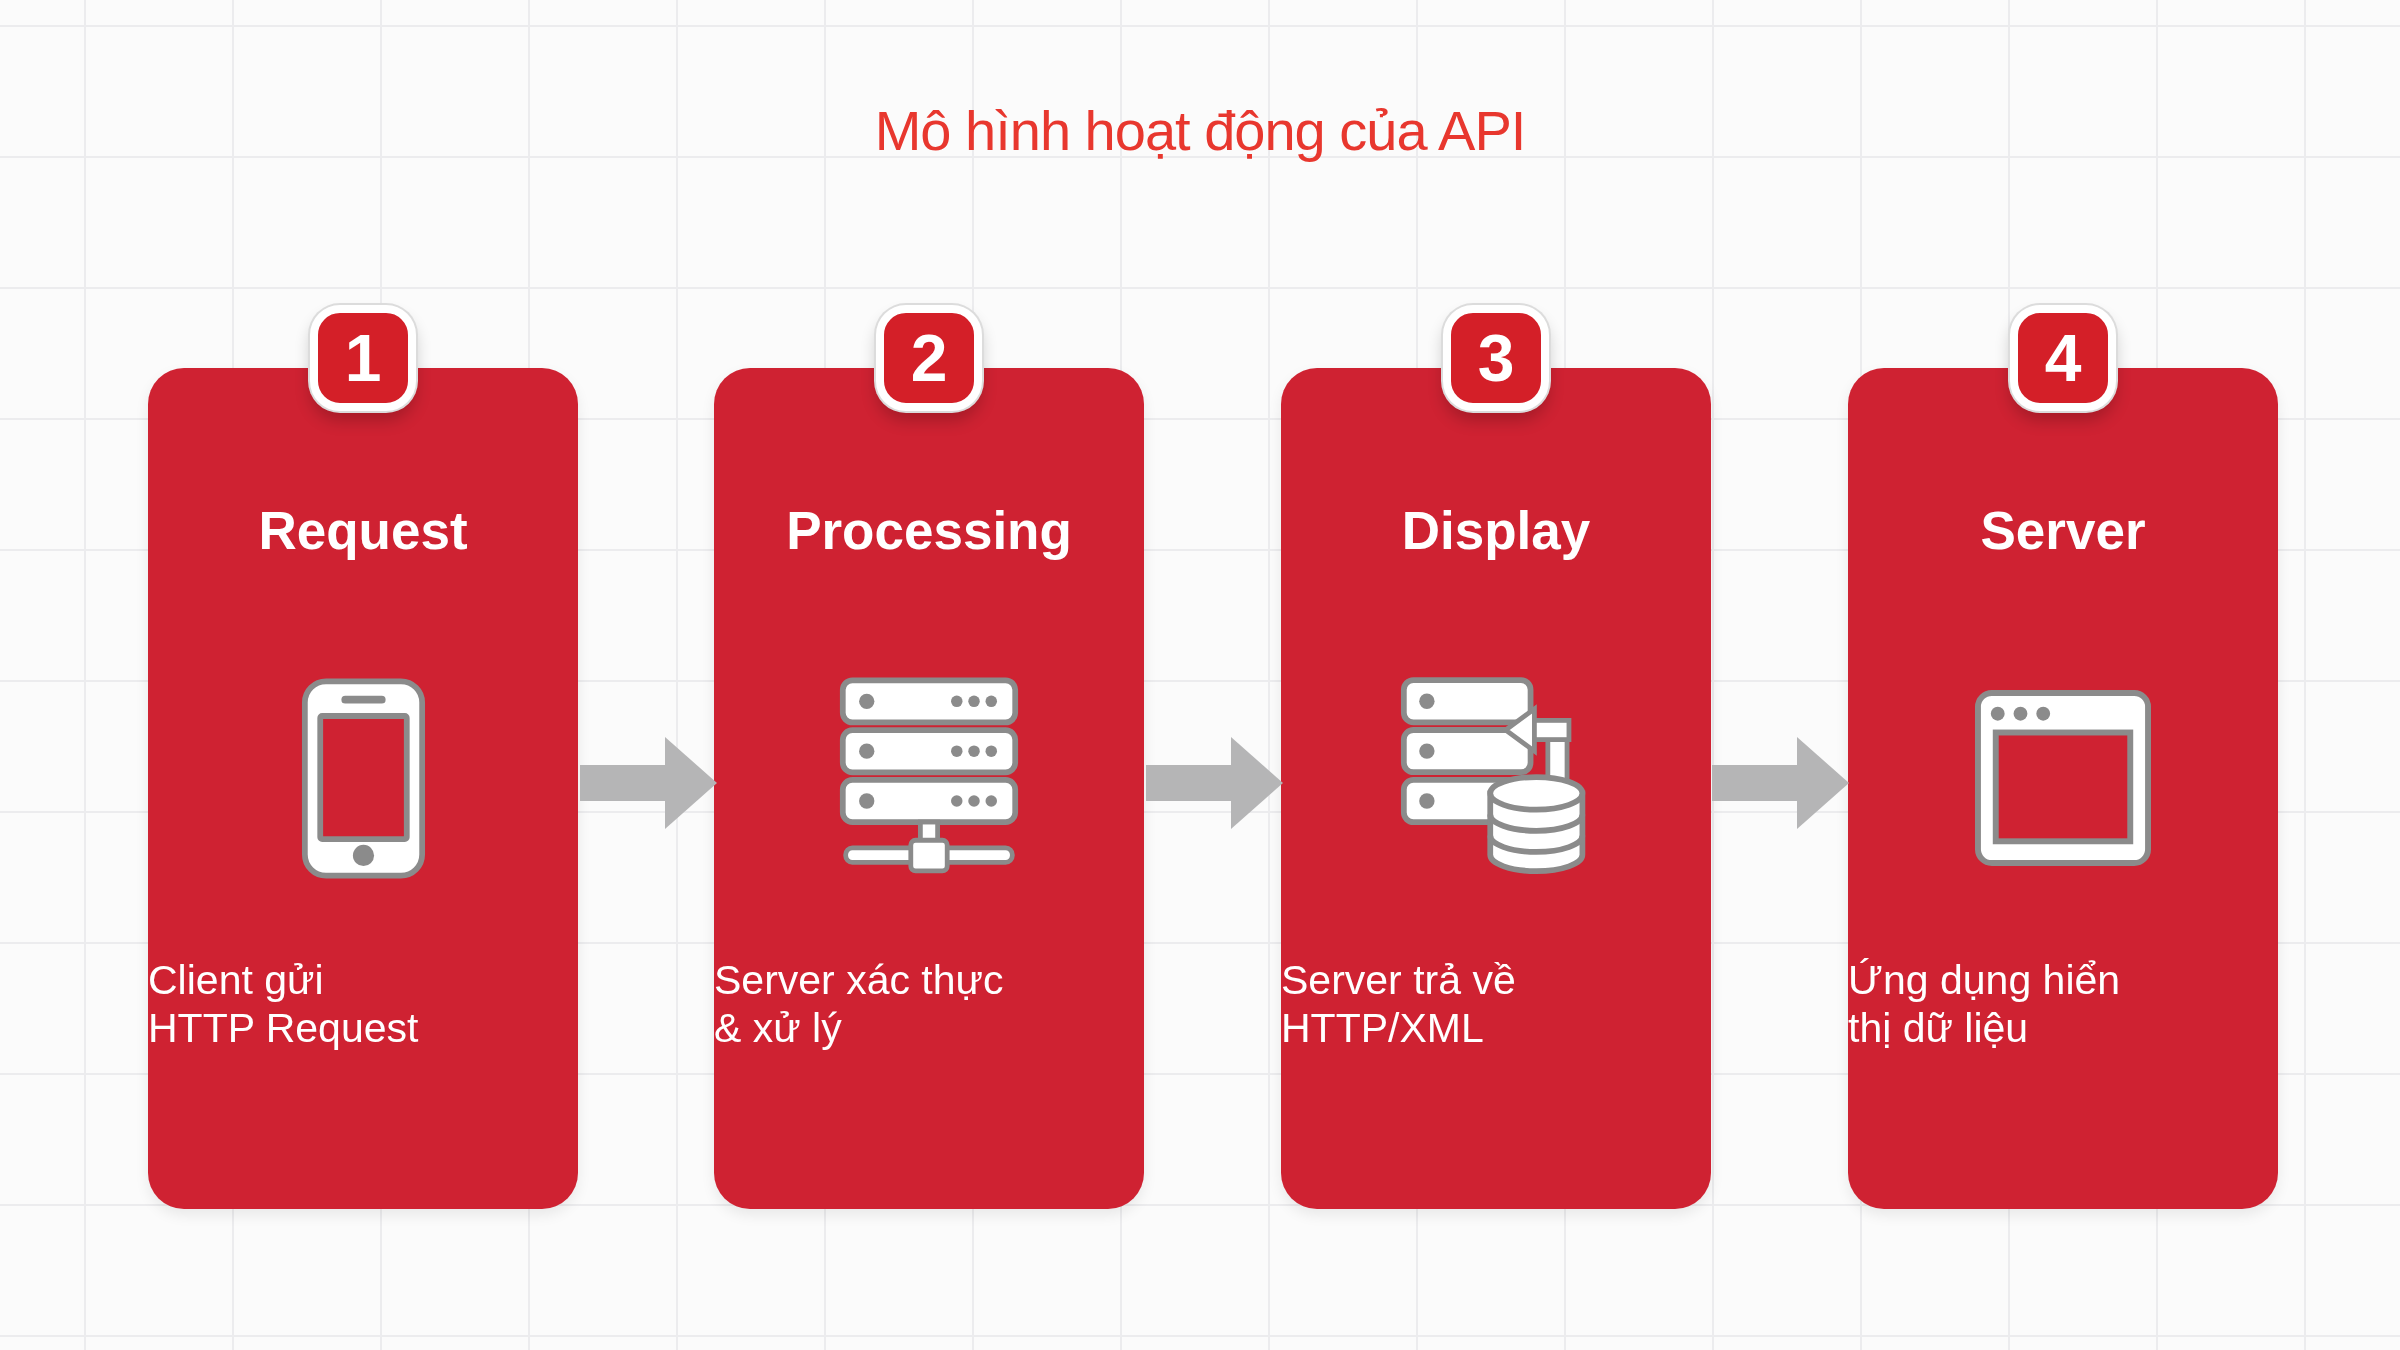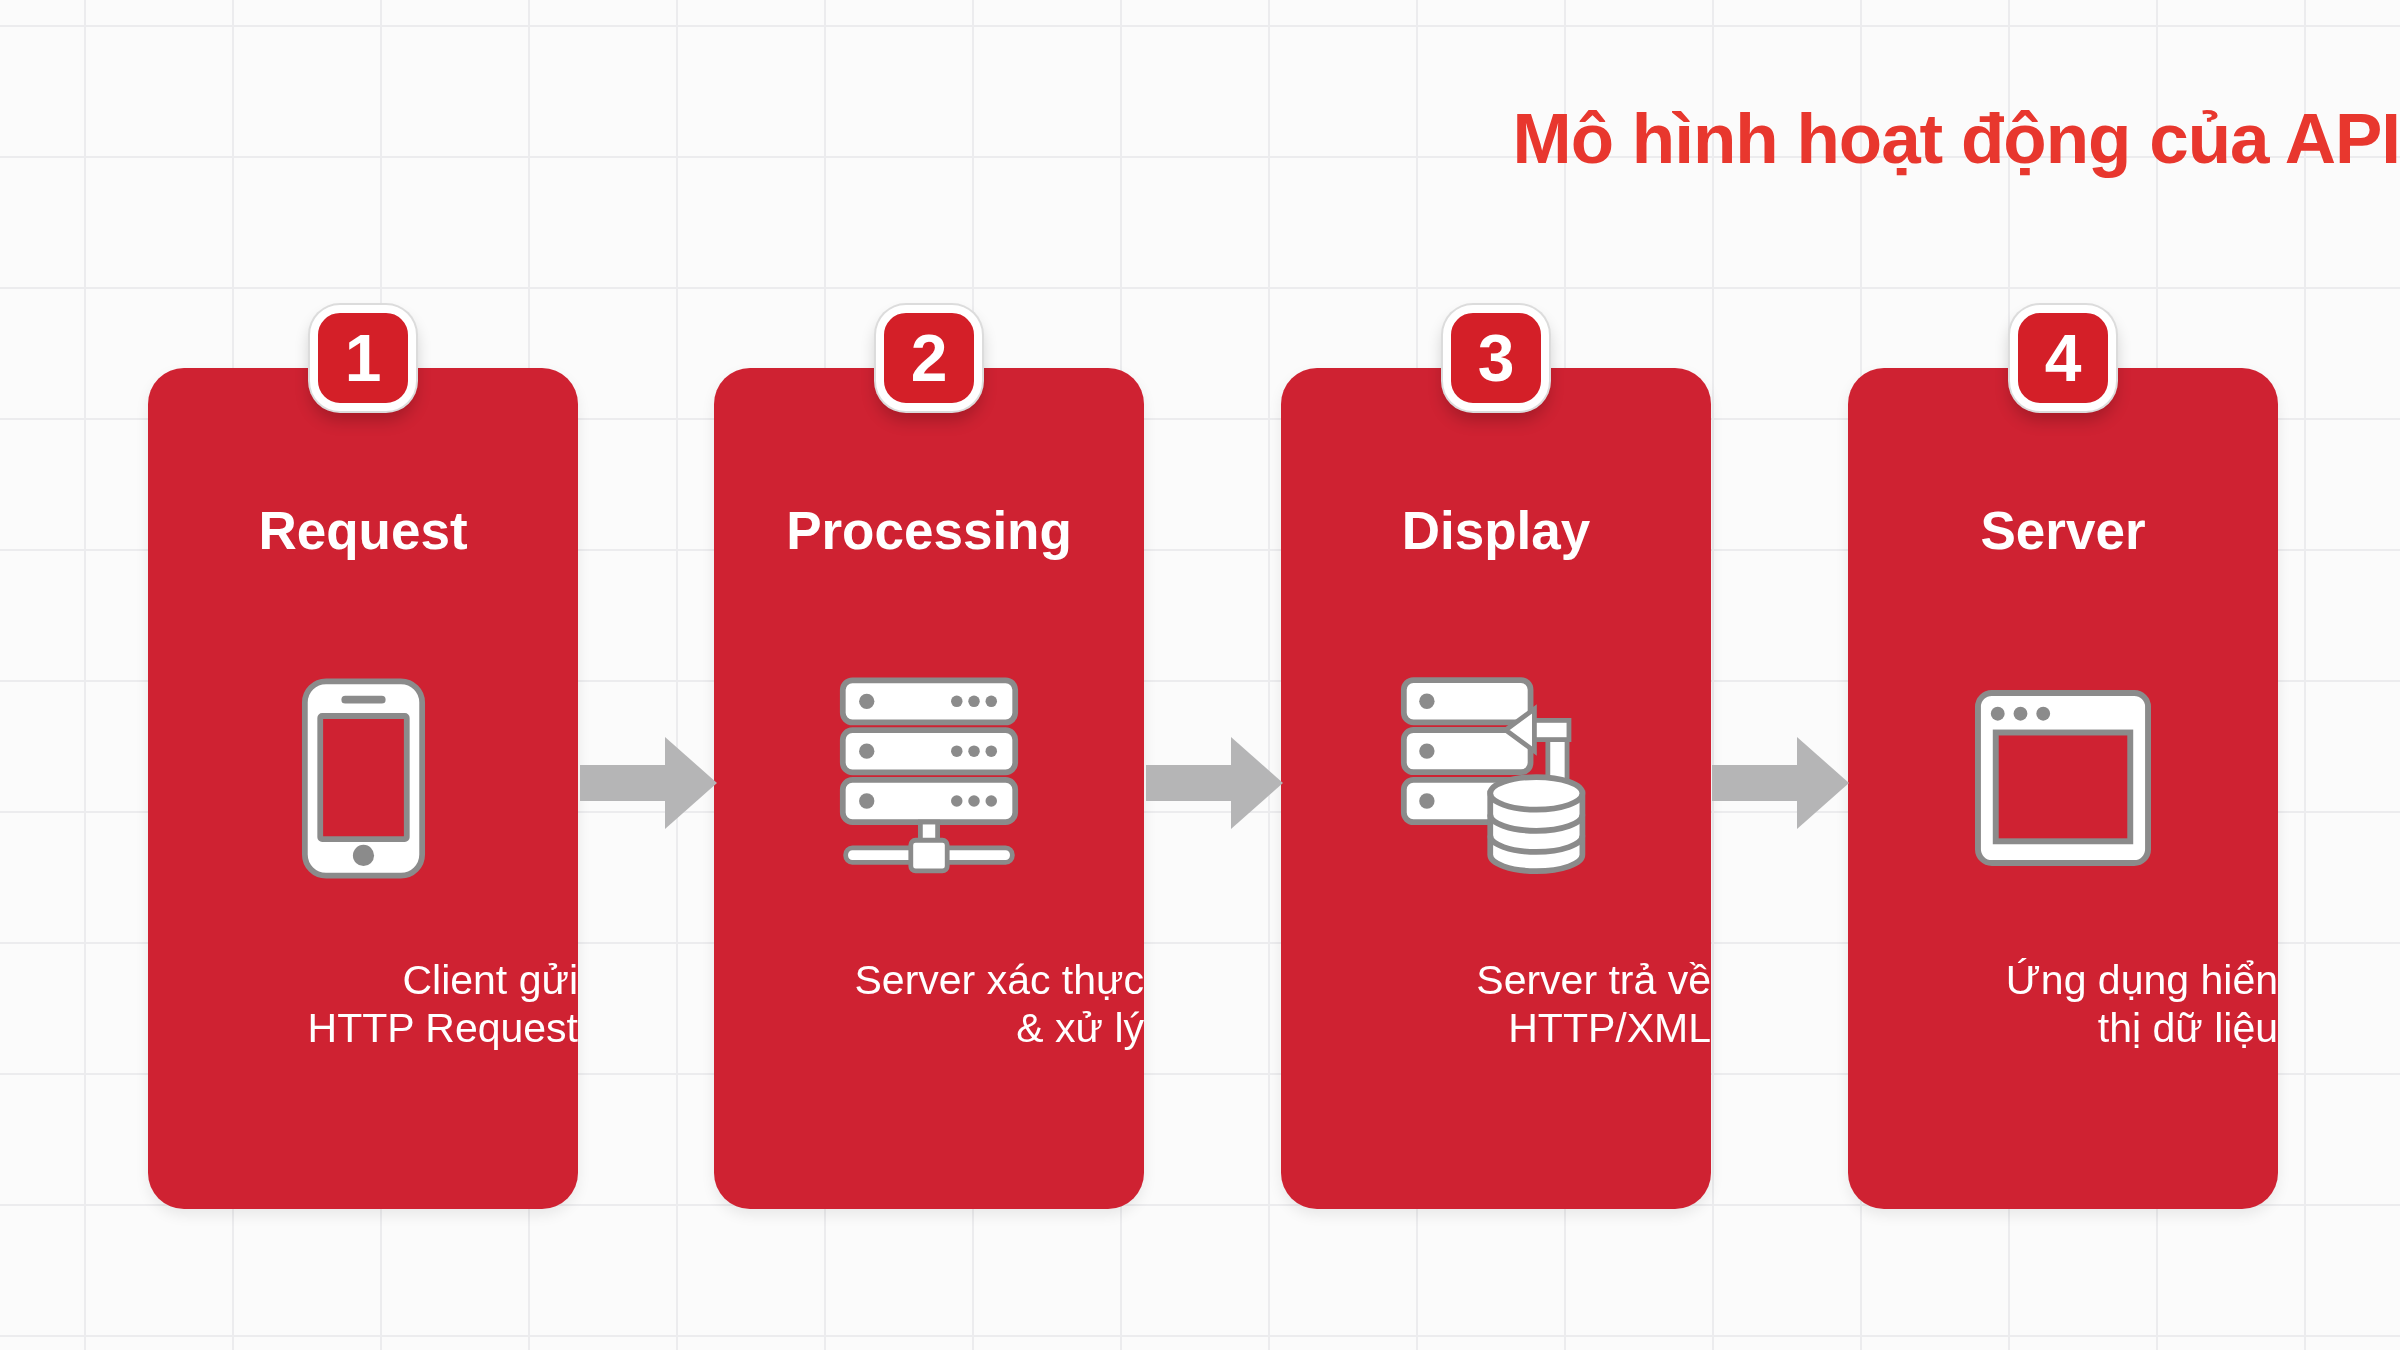--- a/index.html
+++ b/index.html
@@ -17,21 +17,21 @@
     position:relative;width:2400px;height:1350px;
     background-color:var(--background);
     background-image:
       linear-gradient(to right, var(--grid-line) 2px, transparent 2px),
       linear-gradient(to bottom, var(--grid-line) 2px, transparent 2px);
     background-size:148px 131px;
     background-position:84px 25px;
   }
   .page-title{
     position:absolute;top:100px;left:0;width:100%;
-    text-align:right;font-size:71px;font-weight:bold;
+    text-align:center;font-size:56px;font-weight:normal;
     color:var(--title-red);letter-spacing:-1px;line-height:1.1;
   }
   .card{
     position:absolute;top:368px;width:430px;height:841px;
     background:var(--card-red);border-radius:36px;
     box-shadow:0 6px 14px rgba(0,0,0,.08);
   }
   .card.c1{left:148px}.card.c2{left:714px}.card.c3{left:1281px}.card.c4{left:1848px}
   .badge{
     position:absolute;top:-63px;left:50%;transform:translateX(-50%);
@@ -43,21 +43,21 @@
   .badge-num{color:var(--text-white);font-size:66px;font-weight:bold;line-height:1}
   .card-title{
     position:absolute;top:132px;left:0;width:100%;text-align:center;
     color:var(--text-white);font-size:53px;font-weight:bold;
   }
   .icon-wrap{
     position:absolute;top:300px;left:0;width:100%;height:220px;
     display:flex;align-items:center;justify-content:center;
   }
   .caption{
-    position:absolute;top:588px;left:0;width:100%;text-align:right;
+    position:absolute;top:588px;left:0;width:100%;text-align:left;
     color:var(--text-white);font-size:41px;font-weight:400;
     line-height:1.18;white-space:pre-line;
   }
   .arrow{position:absolute;top:737px;width:137px;height:92px}
   .arrow.a1{left:580px}.arrow.a2{left:1146px}.arrow.a3{left:1712px}
   
   .icf{fill:#fff;stroke:var(--icon-gray);stroke-width:6}
   .icf5{fill:#fff;stroke:var(--icon-gray);stroke-width:5}
   .icr{fill:var(--card-red);stroke:var(--icon-gray);stroke-width:6}
   .icg{fill:var(--icon-gray);stroke:none}

